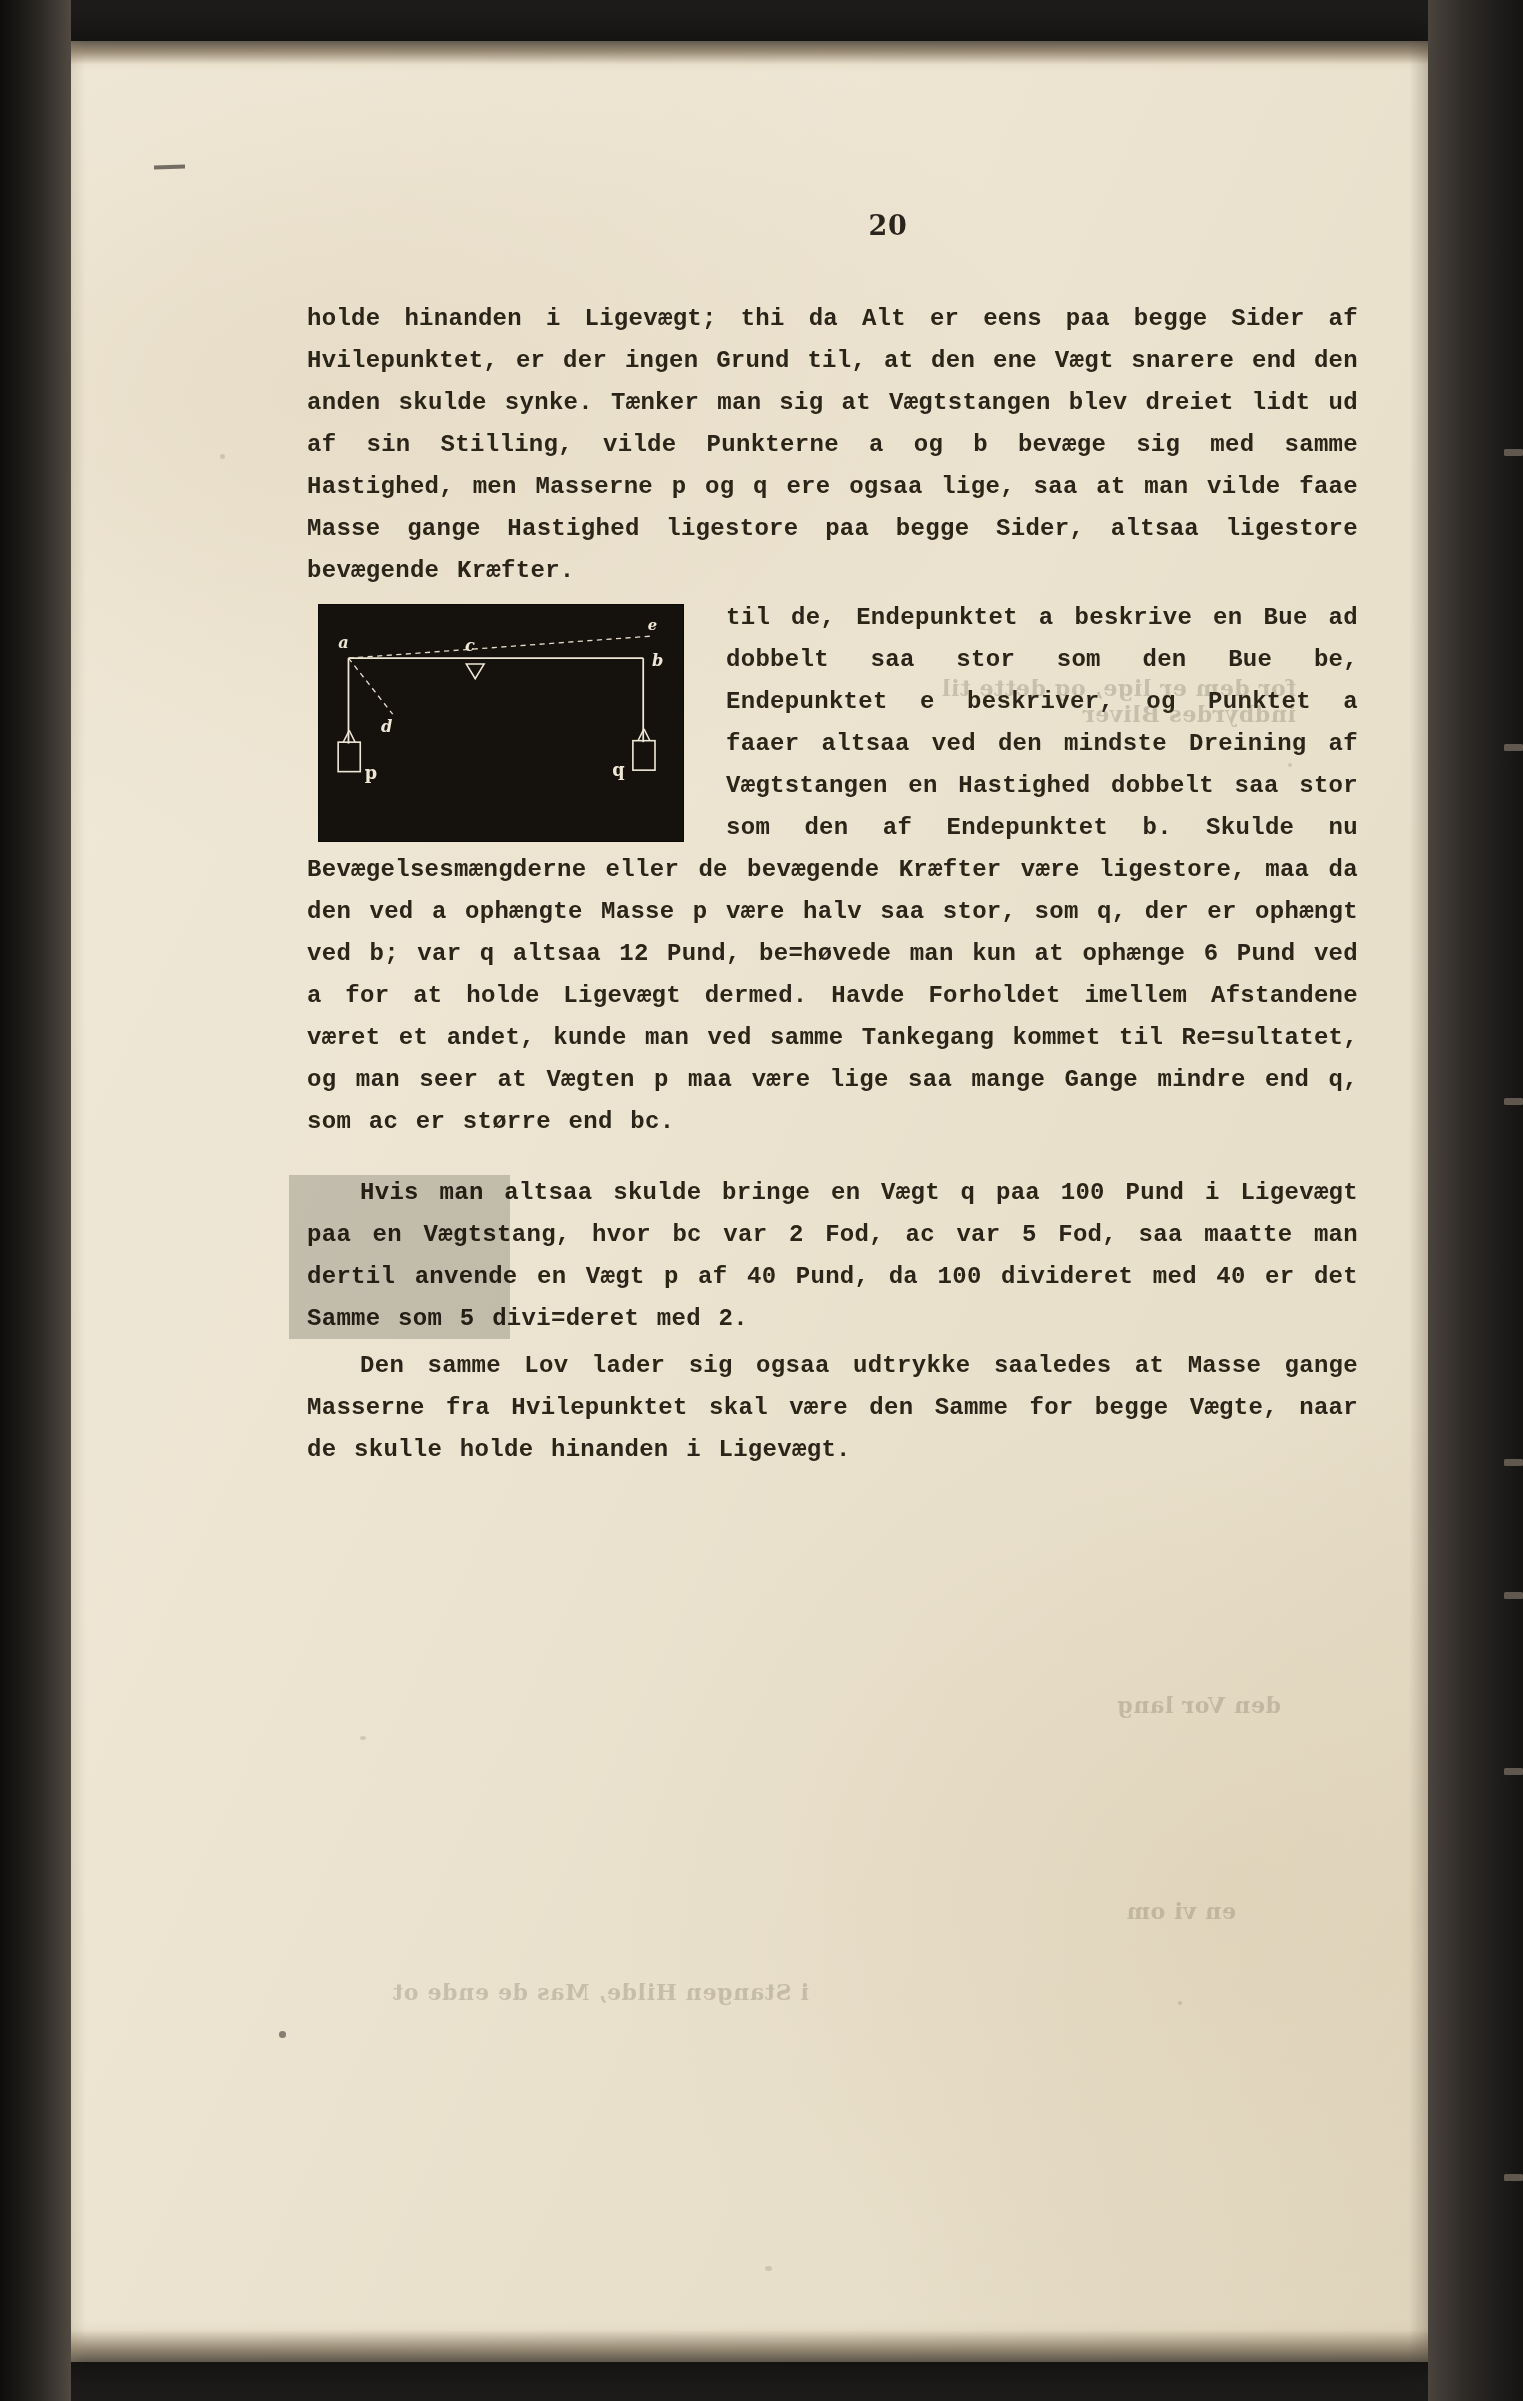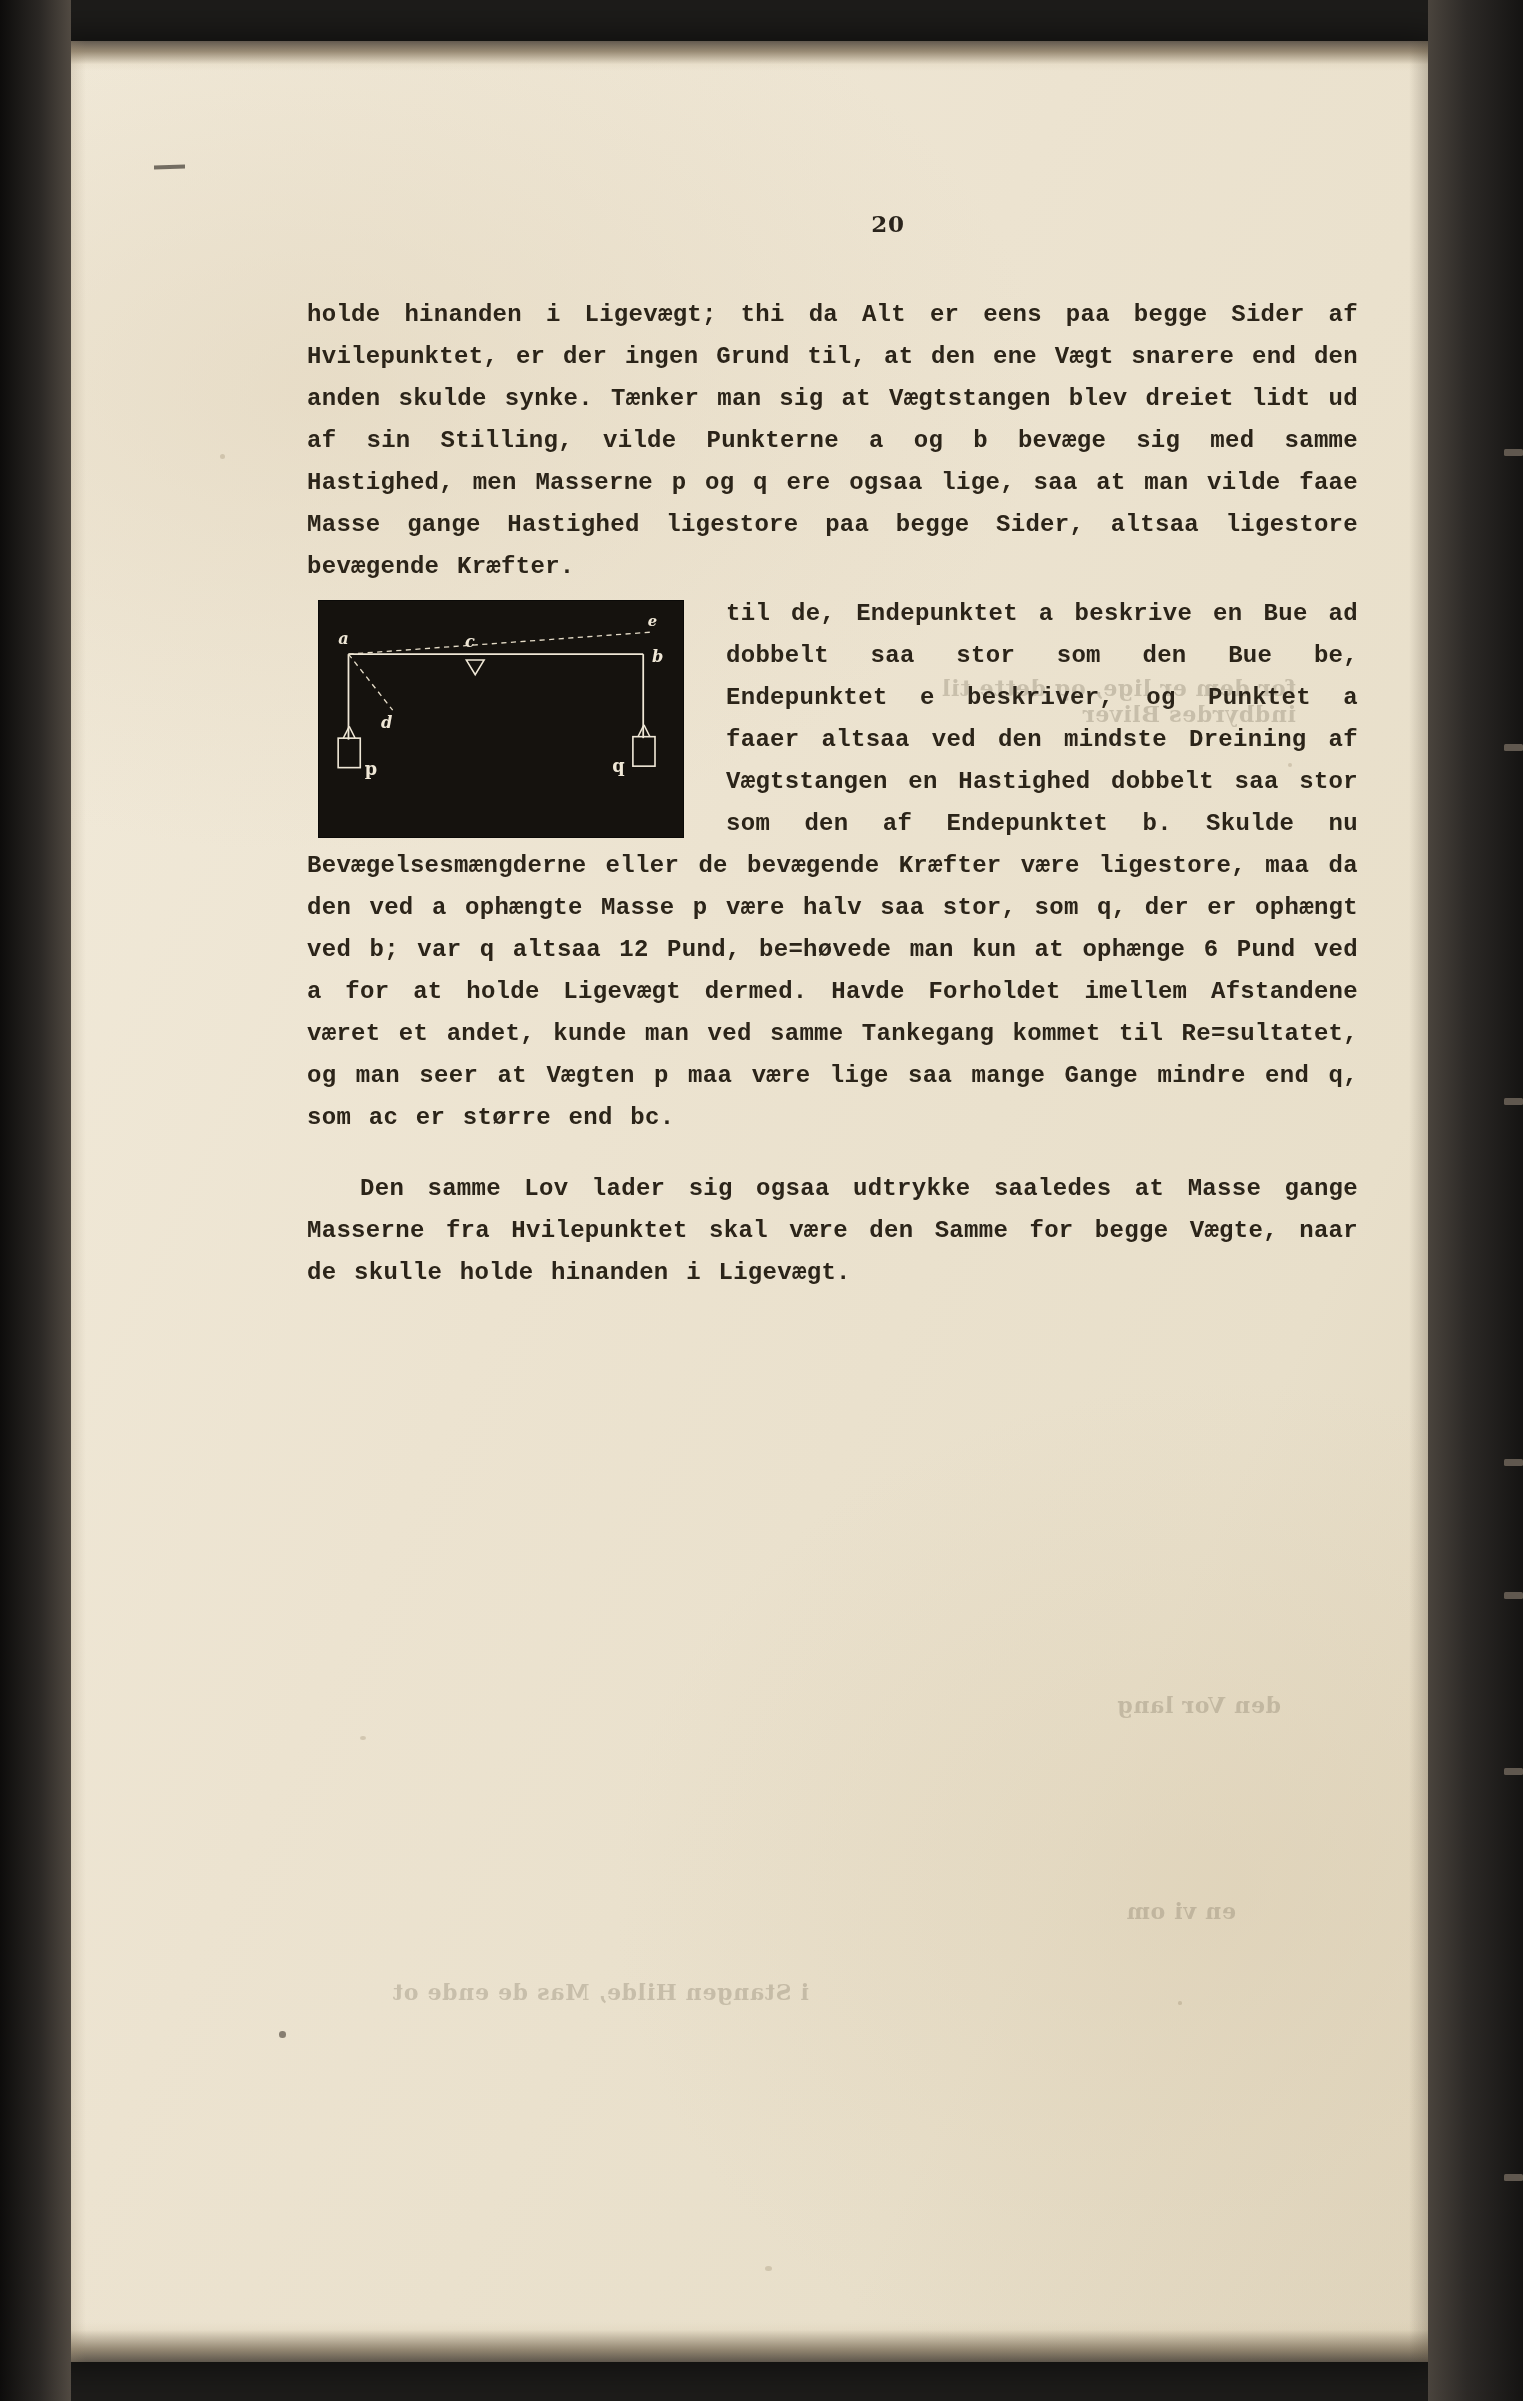--- a/index.html
+++ b/index.html
@@ -92,21 +92,21 @@
   #content {
     position: absolute;
     left: 259px;
     top: 169px;
     width: 1061px;
   }
 
   .folio {
     text-align: center;
     font-family: "DejaVu Serif", serif;
-    font-size: 23px;
+    font-size: 27px;
     font-weight: 700;
     color: #2a241c;
     letter-spacing: 0.7px;
     margin-bottom: 57px;
     margin-left: 111px;
   }
 
   
   .frak {
     font-family: "DejaVu Serif", serif;
@@ -252,20 +252,24 @@
               <text x="62" y="236" fill="#efe7d6" font-size="24" font-family="DejaVu Serif, serif">p</text>
               <text x="398" y="232" fill="#efe7d6" font-size="24" font-family="DejaVu Serif, serif">q</text>
             </svg>
           </div>
         </div>
 
         <p>til de, Endepunktet a beskrive en Bue ad dobbelt saa stor som den Bue be, Endepunktet e beskriver, og Punktet a faaer altsaa ved den mindste Dreining af Vægtstangen en Hastighed dobbelt saa stor som den af Endepunktet b. Skulde nu Bevægelsesmængderne eller de bevægende Kræfter være ligestore, maa da den ved a ophængte Masse p være halv saa stor, som q, der er ophængt ved b; var q altsaa 12 Pund, be=høvede man kun at ophænge 6 Pund ved a for at holde Ligevægt dermed. Havde Forholdet imellem Afstandene været et andet, kunde man ved samme Tankegang kommet til Re=sultatet, og man seer at Vægten p maa være lige saa mange Gange mindre end q, som ac er større end bc.</p>
 
         <div style="clear:both; height:19px;"></div>
 
+        <div style="position:relative;">
+          <div class="smudge" style="left:-13.3px; top:2.9px; width:221px; height:164px;"></div>
+          <p class="indent">Hvis man altsaa skulde bringe en Vægt q paa 100 Pund i Ligevægt paa en Vægtstang, hvor bc var 2 Fod, ac var 5 Fod, saa maatte man dertil anvende en Vægt p af 40 Pund, da 100 divideret med 40 er det Samme som 5 divi=deret med 2.</p>
+        </div>
 
         <p class="indent">Den samme Lov lader sig ogsaa udtrykke saaledes at Masse gange Masserne fra Hvilepunktet skal være den Samme for begge Vægte, naar de skulle holde hinanden i Ligevægt.</p>
 
       </div>
     </div>
   </div>
 </div>
 
 
 </body></html>

